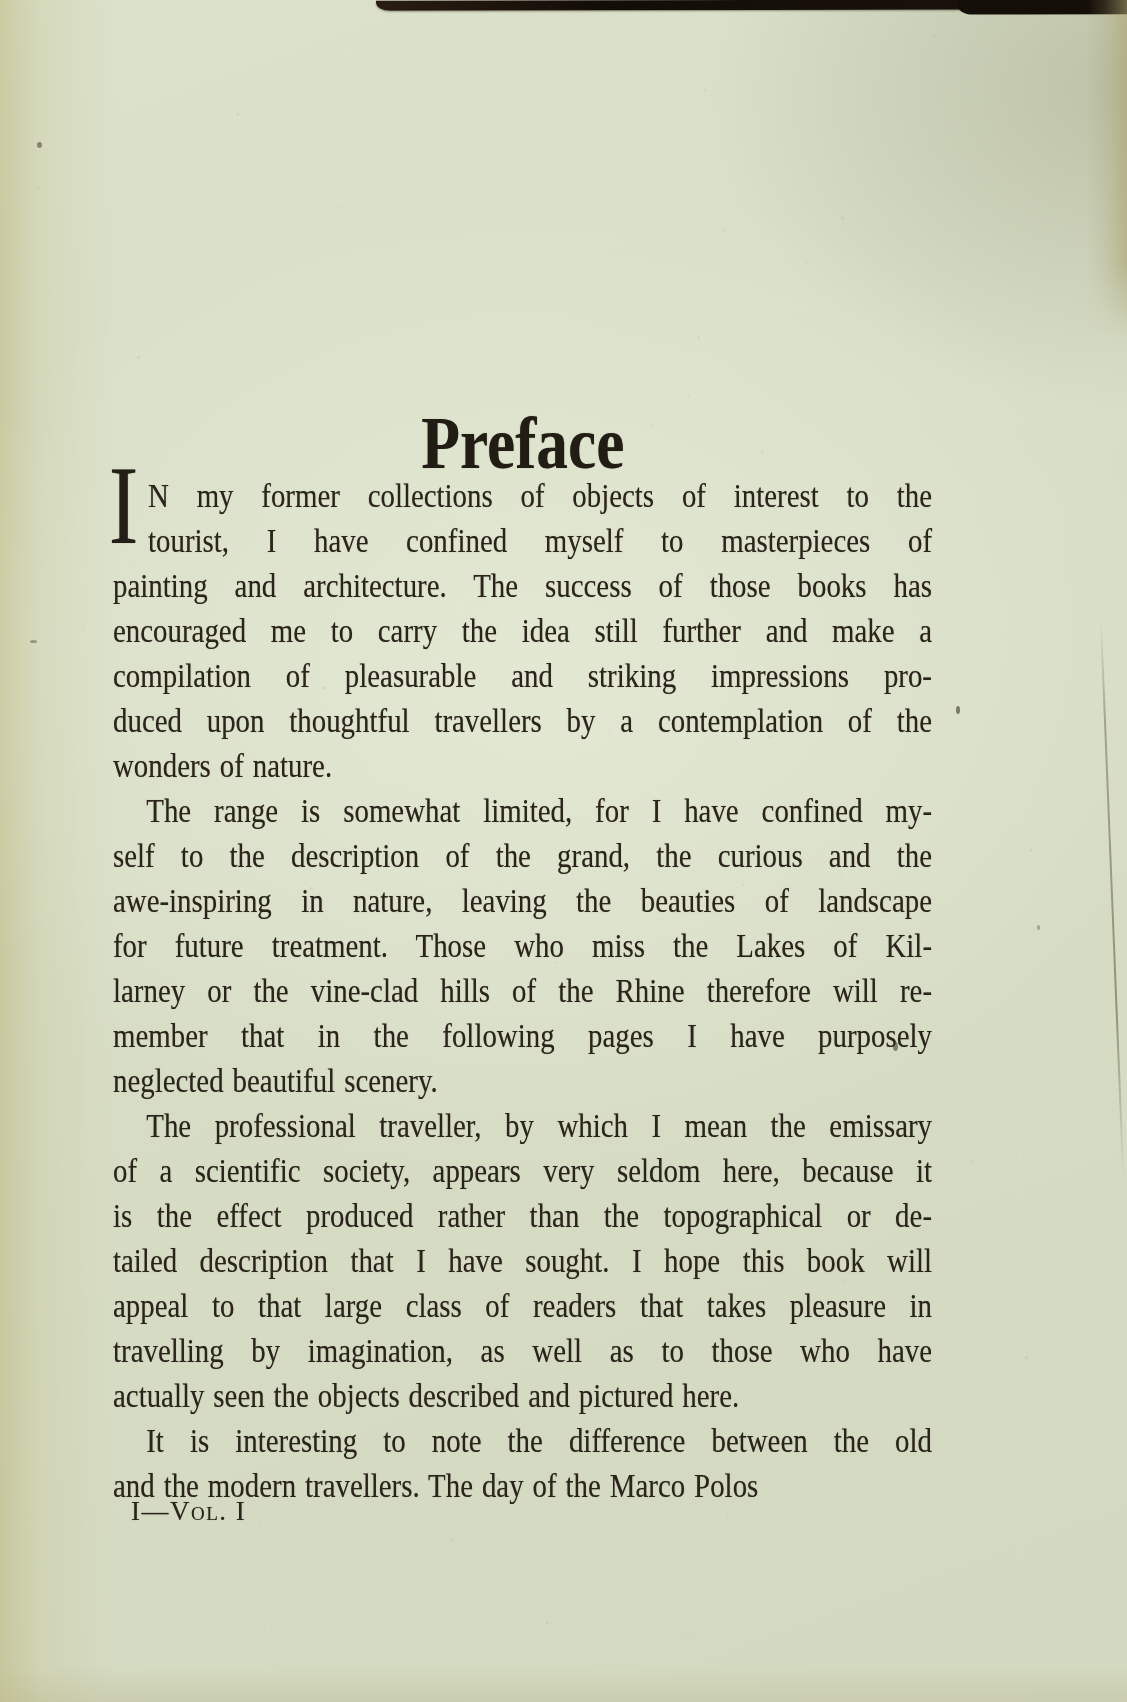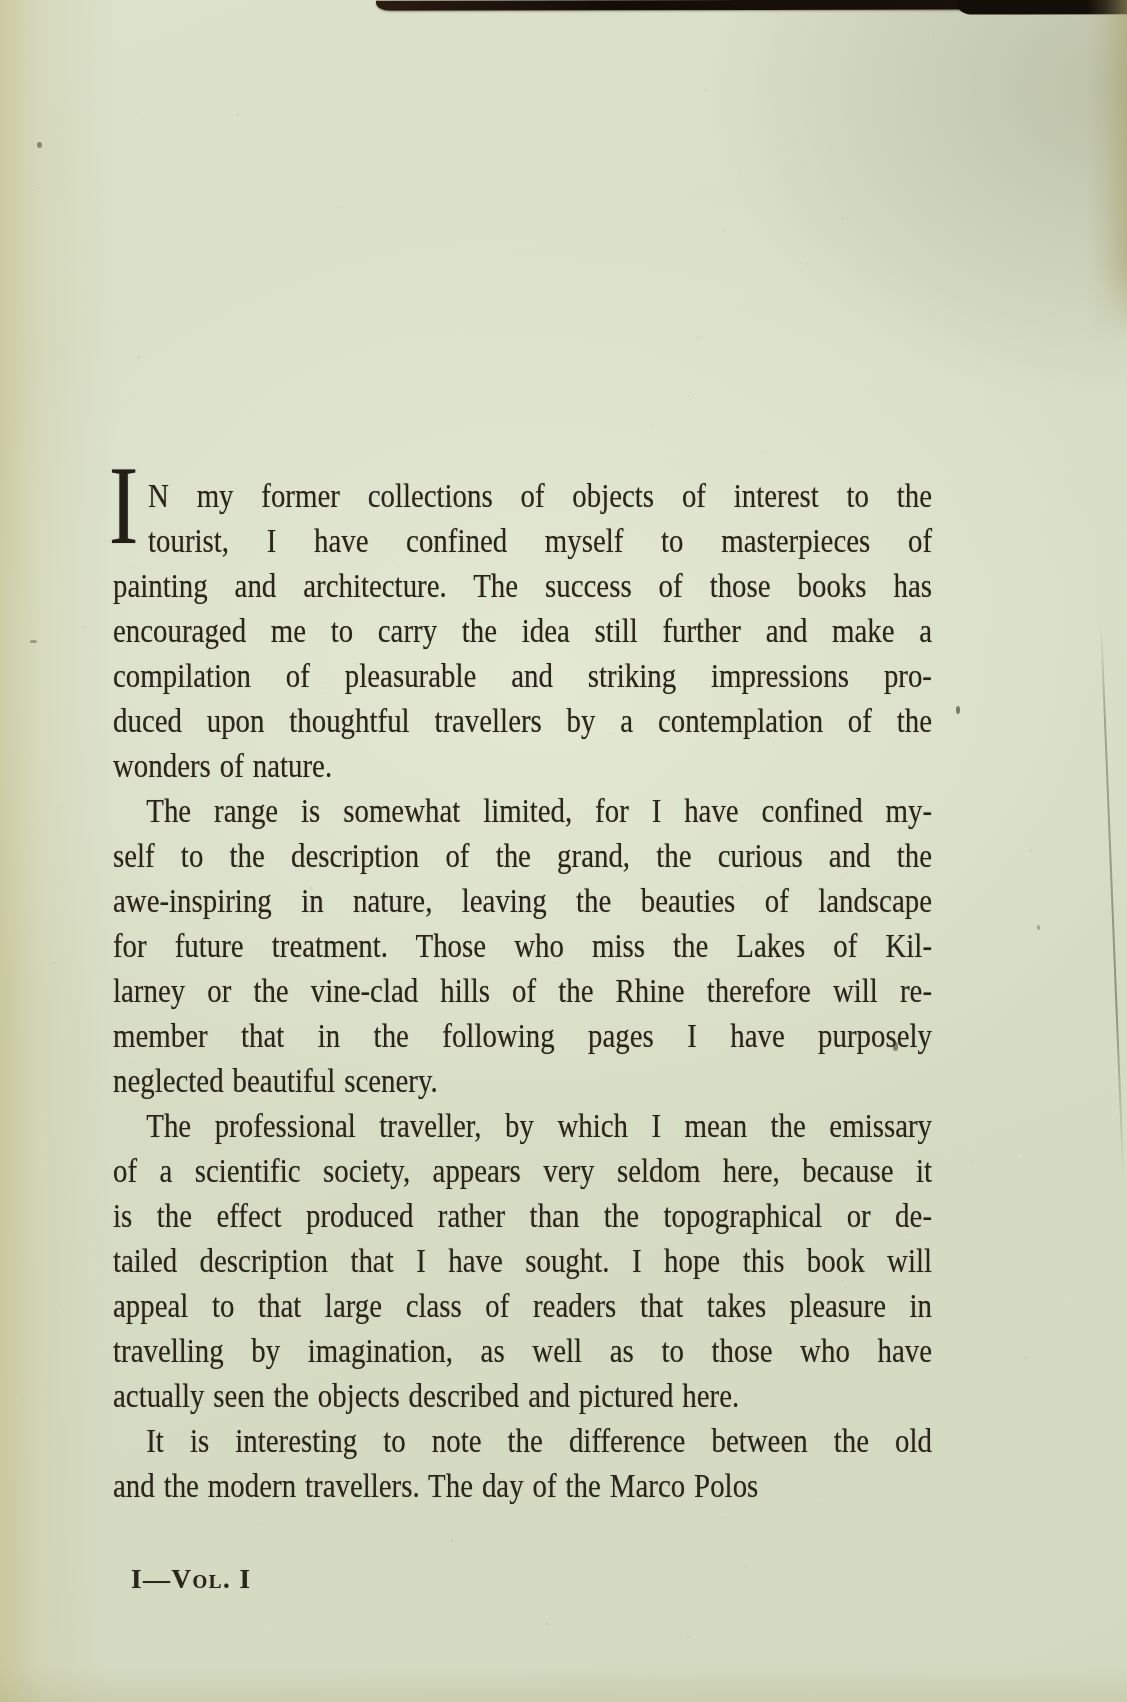--- a/index.html
+++ b/index.html
@@ -60,36 +60,36 @@
   .line.last { text-align-last: left; }
   .line.indent { text-indent: 38px; }
   .line.inset { margin-left: 40px; }
   .dropcap {
     position: absolute; left: -5px; top: -26px;
     font-size: 113px; line-height: 1; color: #241f16;
     transform: scaleX(0.9); transform-origin: 0 0;
     text-shadow: 0 0 1px rgba(36,31,22,0.5);
   }
   .footer {
-    position: absolute; left: 131px; top: 1564px;
+    position: absolute; left: 131px; top: 1496px;
     font-size: 27px; line-height: 30px; font-variant: small-caps;
     letter-spacing: 1.5px; color: #2a241b;
     text-shadow: 0 0 1px rgba(42,36,27,0.40);
-    font-weight: bold;
   }
   .speck { position: absolute; border-radius: 50%; }
 </style>
 </head>
 <body>
 
 <div class="page">
   <div class="top-band"></div>
   <div class="right-tan"></div>
   <div class="crease"></div>
 
+  <h1 class="title"><span class="squeeze">Preface</span></h1>
 
   <div class="bodytext" id="bodytext">
     <span class="dropcap">I</span>
   <div class="line inset">N my former collections of objects of interest to the</div>
       <div class="line inset">tourist, I have confined myself to masterpieces of</div>
       <div class="line">painting and architecture.  The success of those books has</div>
       <div class="line">encouraged me to carry the idea still further and make a</div>
       <div class="line">compilation of pleasurable and striking impressions pro-</div>
       <div class="line">duced upon thoughtful travellers by a contemplation of the</div>
       <div class="line last">wonders of nature.</div>

